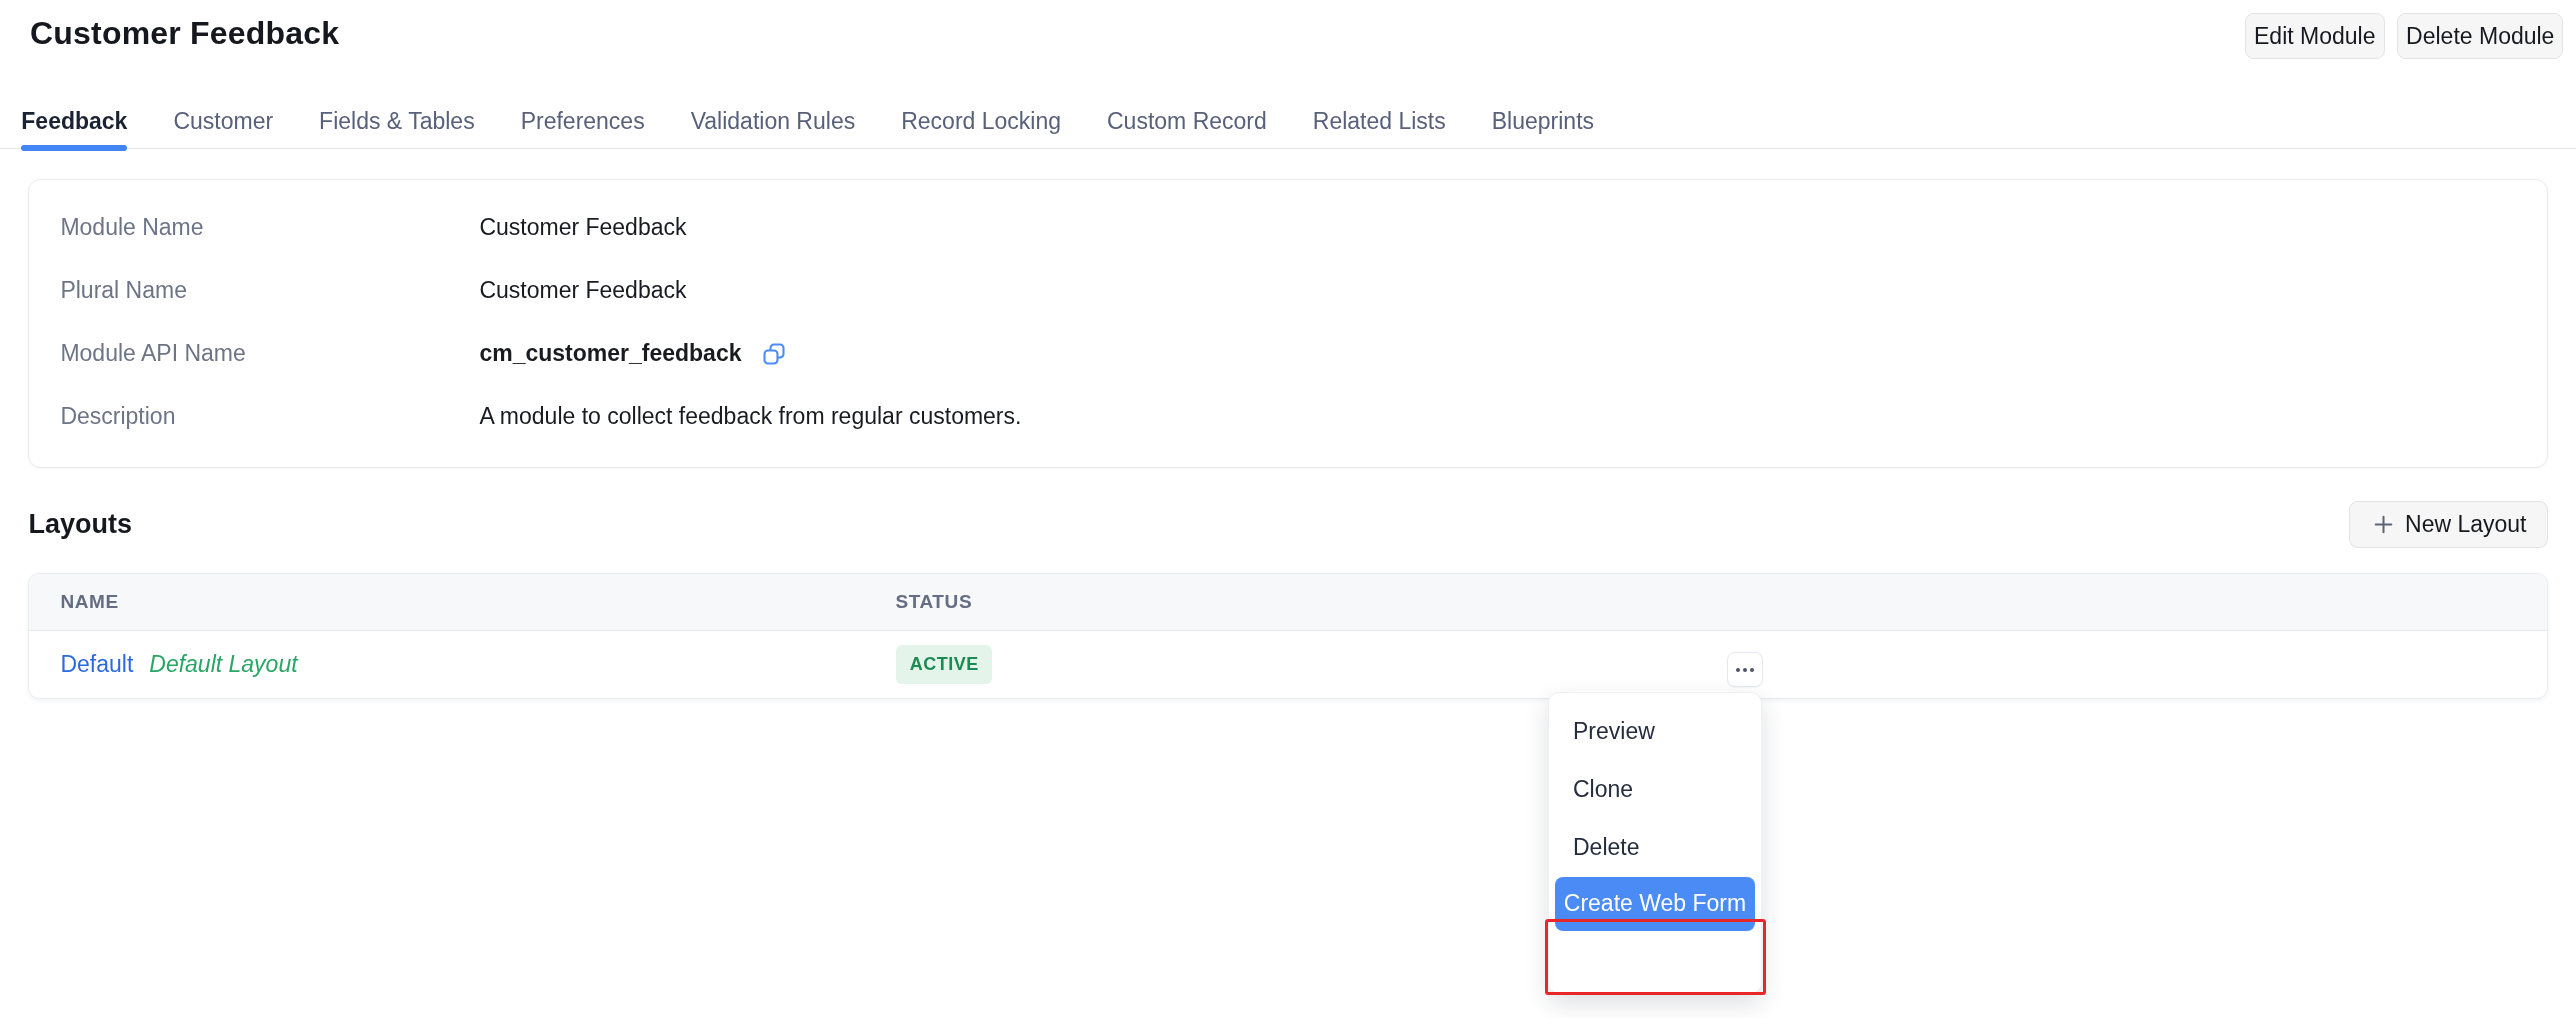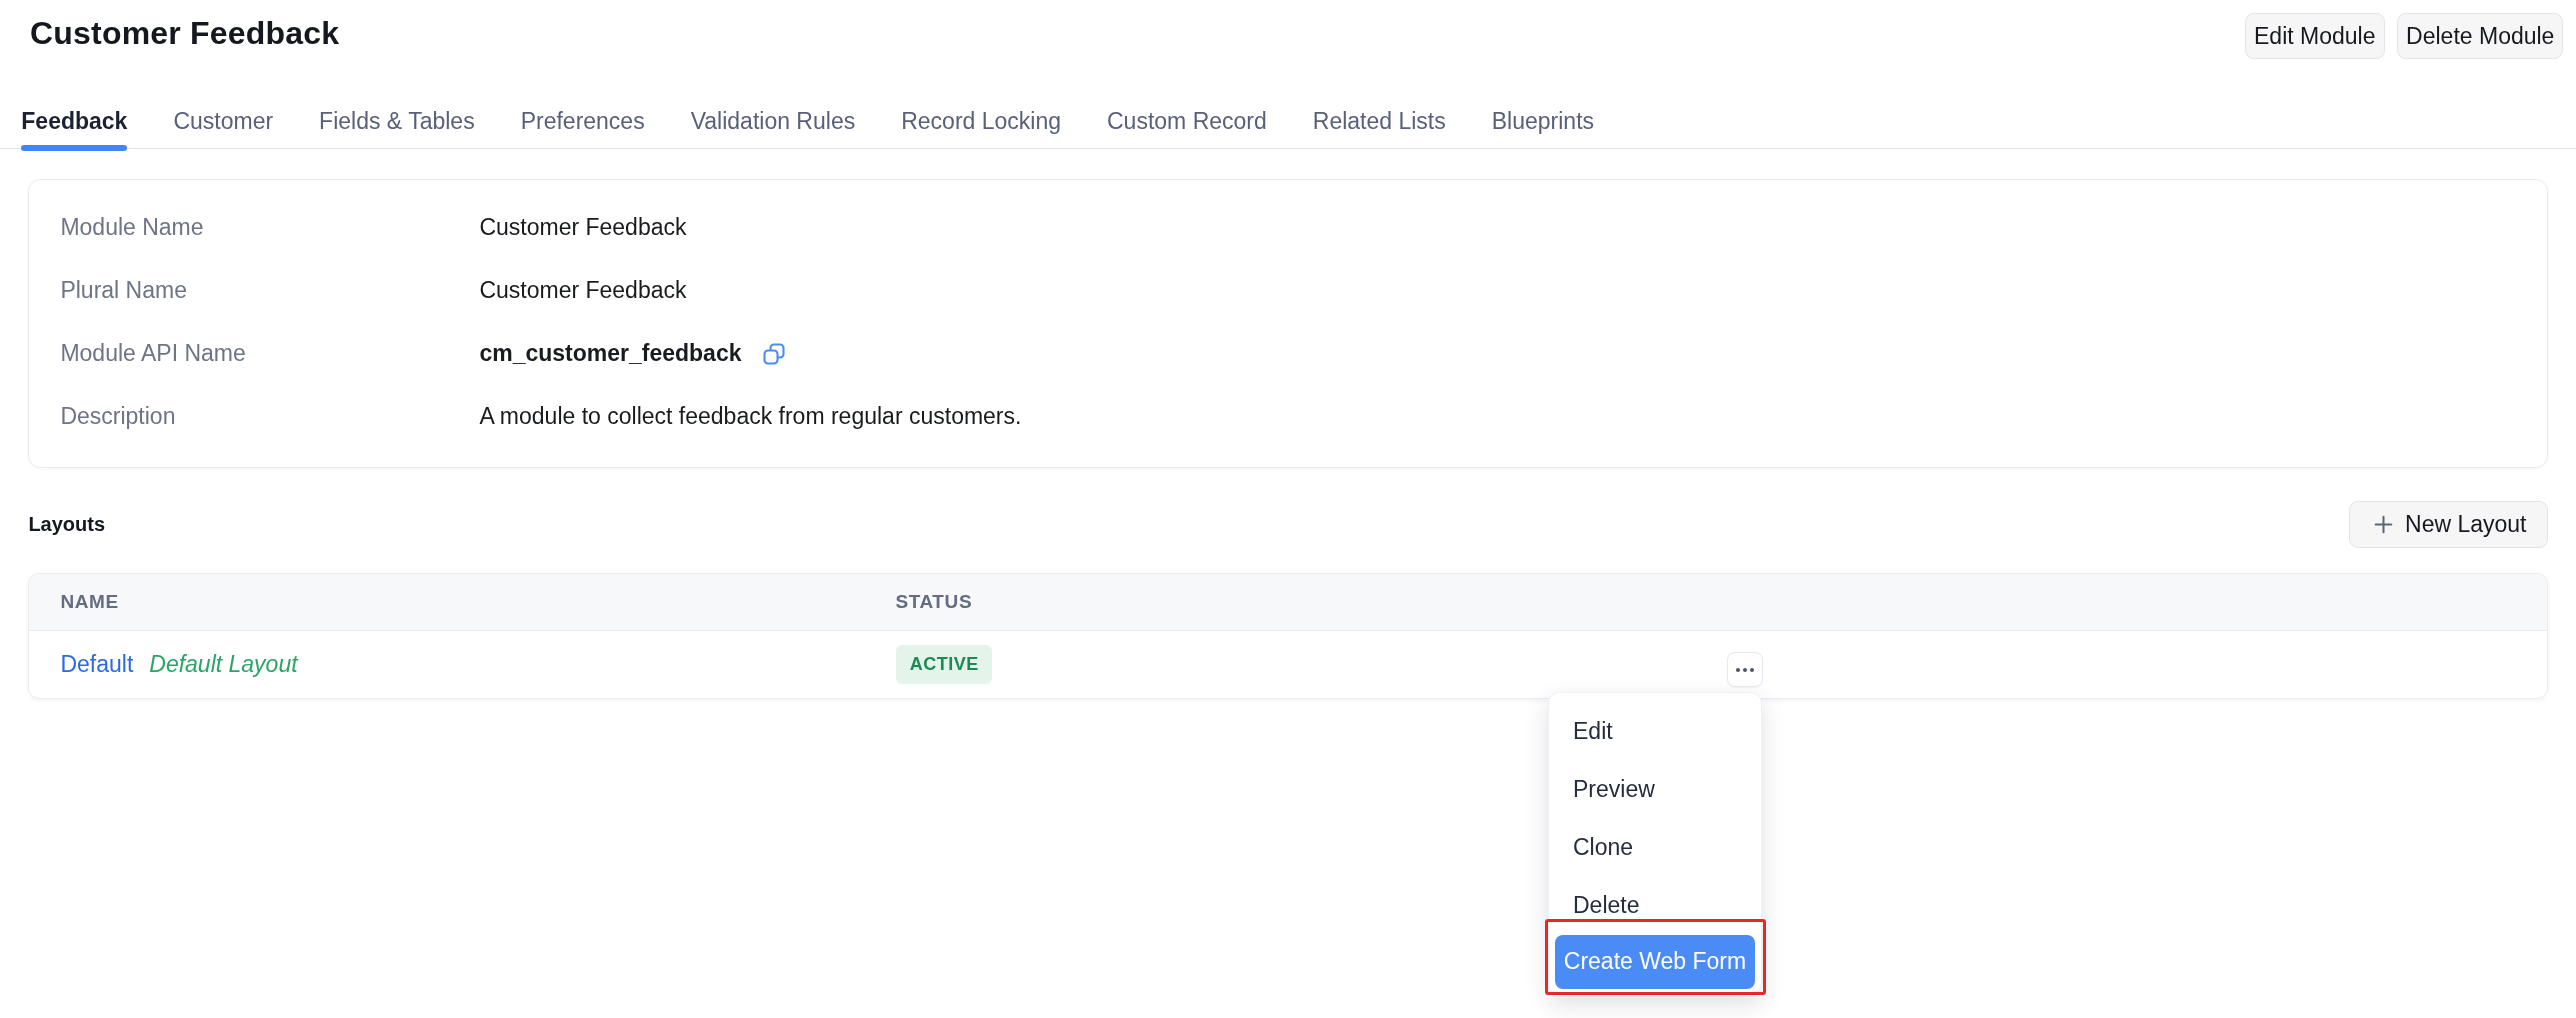--- a/index.html
+++ b/index.html
@@ -46,21 +46,21 @@
   .info-row{display:flex;align-items:center;height:63px;}
   .info-label{width:419px;flex:none;font-size:23px;color:var(--label);}
   .info-value{font-size:23px;color:#191b20;display:flex;align-items:center;}
   .info-value.strong{font-weight:700;}
   .copy-btn{display:inline-flex;align-items:center;justify-content:center;
     margin-left:20.5px;background:none;border:none;cursor:pointer;}
 
   
   .layouts-header{position:absolute;top:498px;left:28.4px;right:28px;height:52px;
     display:flex;justify-content:space-between;align-items:center;}
-  .layouts-title{font-size:20px;font-weight:700;color:var(--ink);}
+  .layouts-title{font-size:27px;font-weight:700;color:var(--ink);}
   .new-layout-btn{display:inline-flex;align-items:center;gap:9.5px;height:47px;
     padding:0 20.5px;background:#f6f6f7;border:1.2px solid #e2e3e7;border-radius:8.7px;
     font-size:23px;color:#17191f;cursor:pointer;}
 
   
   .table-card{position:absolute;top:573px;left:28.4px;right:28.4px;height:126px;
     background:#fff;border:1.2px solid var(--border);border-radius:11px;
     box-shadow:0 1.6px 4.7px rgba(20,30,60,.05);}
   .thead{position:relative;display:flex;align-items:center;height:57px;
     background:#f7f8fa;border-bottom:1.2px solid #e8eaee;border-radius:10.3px 10.3px 0 0;}
@@ -175,21 +175,20 @@
 
   <button class="kebab-btn">
     <span style="display:flex;gap:3.2px;">
       <i></i>
         <i></i>
         <i></i>
     </span>
   </button>
 
   <div class="dropdown">
-    <div class="menu-item">Edit</div>
     <div class="menu-item">Preview</div>
     <div class="menu-item">Clone</div>
     <div class="menu-item">Delete</div>
     <button class="menu-primary">Create Web Form</button>
   </div>
 
   <div class="annotation-box"></div>
 
 </div>
 

